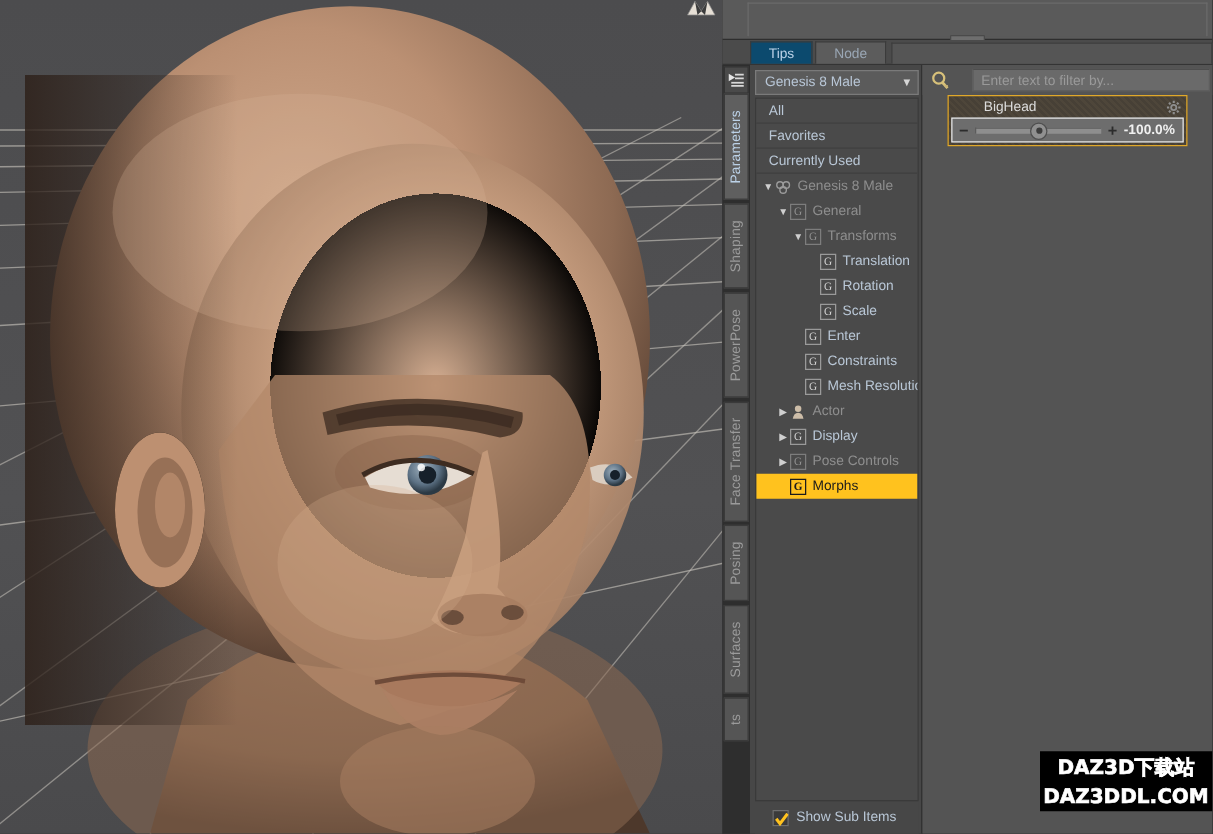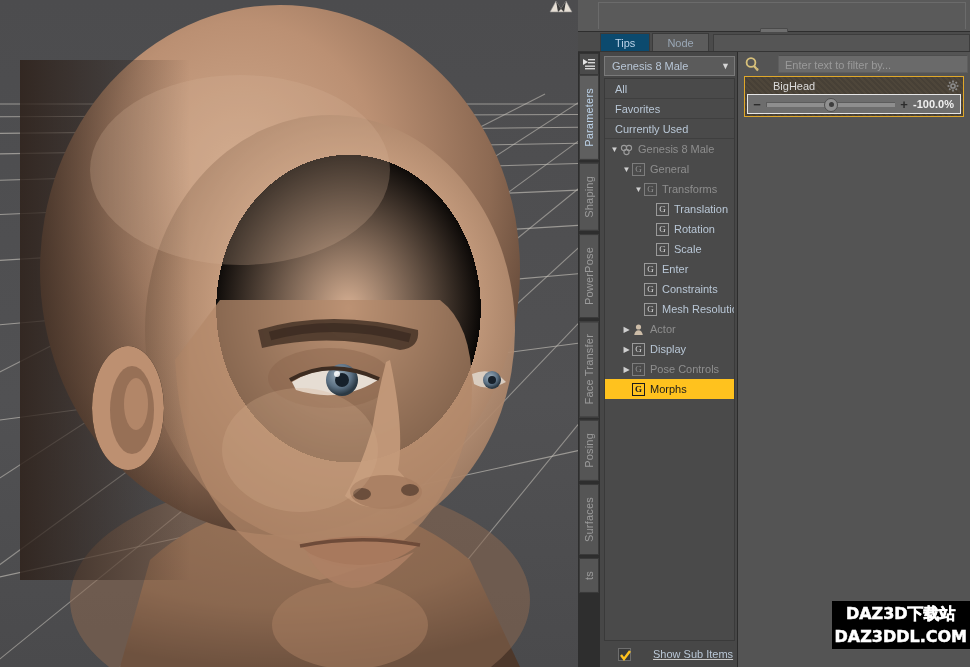--- a/index.html
+++ b/index.html
@@ -150,22 +150,22 @@
   }
   .gbadge{
     width:13px;height:13px;flex:0 0 13px;
     border:1px solid #9a9a9a; background:#4a4a4a;
     color:#d2d2d2; font-size:9px; line-height:11px; text-align:center;
     margin-right:5px; font-family:"Liberation Serif", serif;
   }
   .trow.sel .gbadge{ border-color:#1c1c1c; background:#ffc21e; color:#1c1c1c; font-weight:bold;}
   .trow.dim .gbadge{ color:#909090; border-color:#7d7d7d; }
   .treefoot{
-    height:26px; display:flex; align-items:center; gap:22px;
-    padding-left:14px; background:#474747;text-decoration:underline;
+    height:26px; display:flex; align-items:center; gap:6px;
+    padding-left:14px; background:#474747;
   }
   .chk{
     width:13px;height:13px;background:#3a3a3a;border:1px solid #6e6e6e;
     position:relative; flex:0 0 13px;
   }
   .chk svg{ position:absolute; left:1px; top:1px; }
   .treefoot .lbl{ color:#b9c7d6; font-size:11px; }
 
   
   .parampane{ flex:1 1 auto; background:#545454; display:flex; flex-direction:column; min-width:0; }
@@ -175,21 +175,21 @@
   }
   .filterbar .mag{ width:20px;height:20px;flex:0 0 20px; display:flex;align-items:center;justify-content:center; }
   .filterinput{
     flex:1 1 auto; height:18px; background:#6a6a6a;
     border:1px solid #5e5e5e; border-top-color:#4e4e4e;
     color:#9a9a9a; font-size:11px; padding:0 6px; line-height:18px;
     white-space:nowrap; overflow:hidden;
   }
 
   .proprow{
-    margin:0 6px; border:1px solid #e0a82a;
+    margin:0 20px; border:1px solid #e0a82a;
     background:#4a4238;
     background-image:repeating-linear-gradient(45deg,#4e463a 0 2px,#474036 2px 4px);
   }
   .proprow .phead{
     height:17px; display:flex; align-items:center;
     padding:0 4px 0 28px; color:#dcdcdc; font-size:11px;
     position:relative;
   }
   .proprow .gear{ margin-left:auto; width:12px;height:12px; display:flex; }
   .sliderrow{

